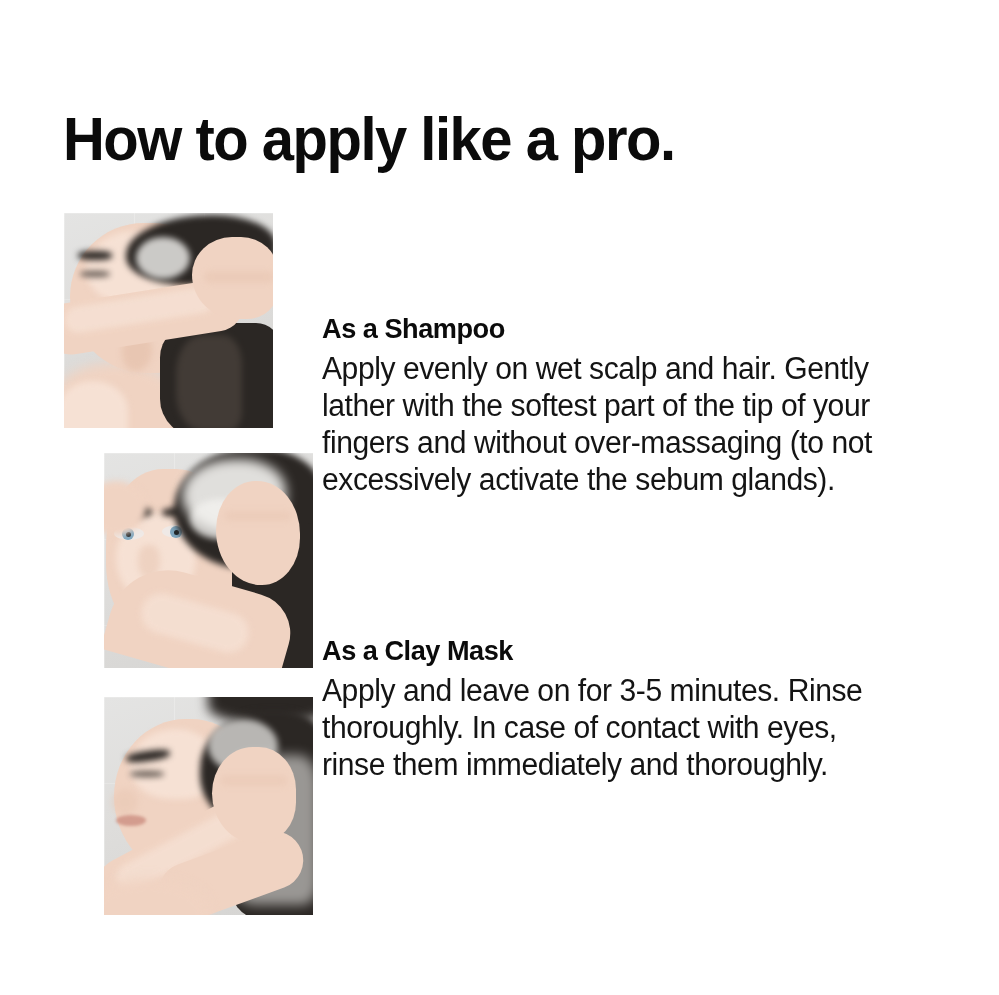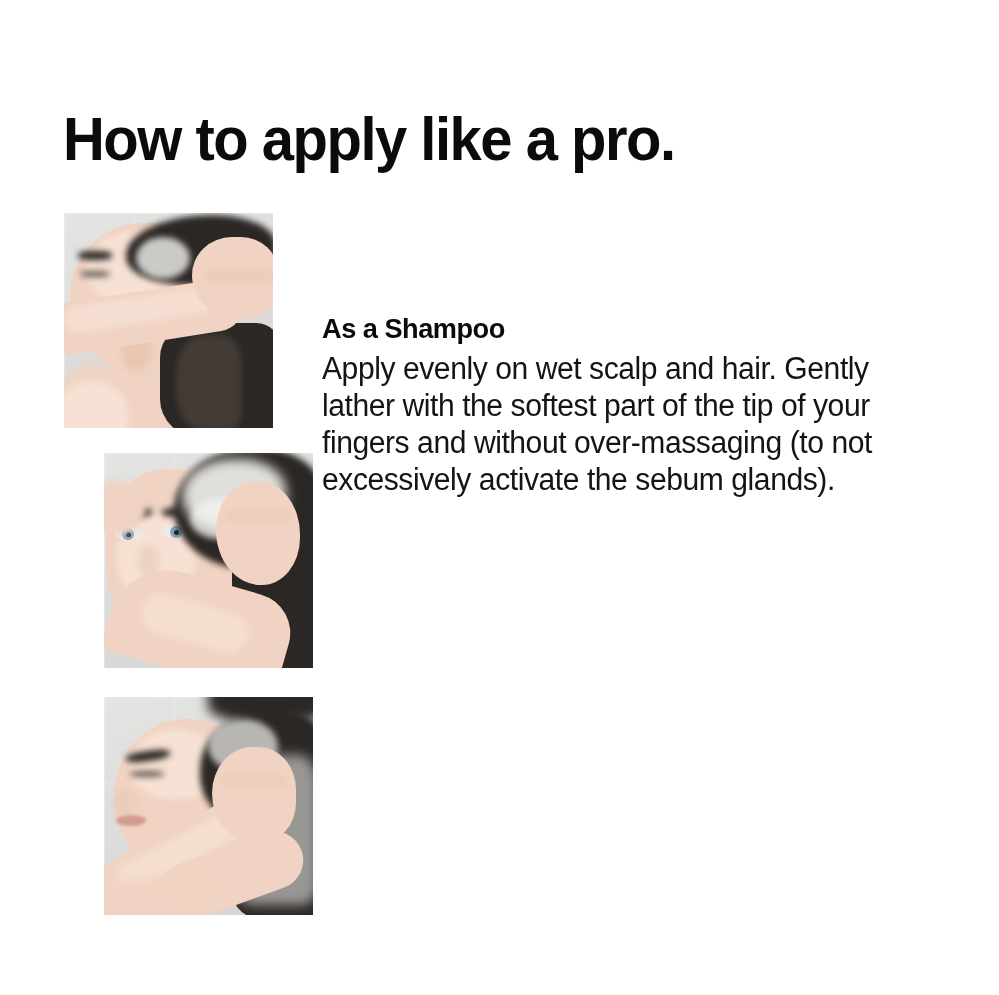--- a/index.html
+++ b/index.html
@@ -198,14 +198,18 @@
       <div class="skin softer" style="left:-16px; top:182px; width:120px; height:60px; border-radius:50% 50% 0 0;"></div>
     </figure>
 
   </div>
 
   <section class="text-block" id="section-1">
     <h2 class="section-heading">As a Shampoo</h2>
     <p class="section-body">Apply evenly on wet scalp and hair. Gently lather with the softest part of the tip of your fingers and without over-massaging (to not excessively activate the sebum glands).</p>
   </section>
 
+  <section class="text-block" id="section-2">
+    <h2 class="section-heading">As a Clay Mask</h2>
+    <p class="section-body">Apply and leave on for 3-5 minutes. Rinse thoroughly. In case of contact with eyes, rinse them immediately and thoroughly.</p>
+  </section>
 
 </div>
 
 </body></html>

